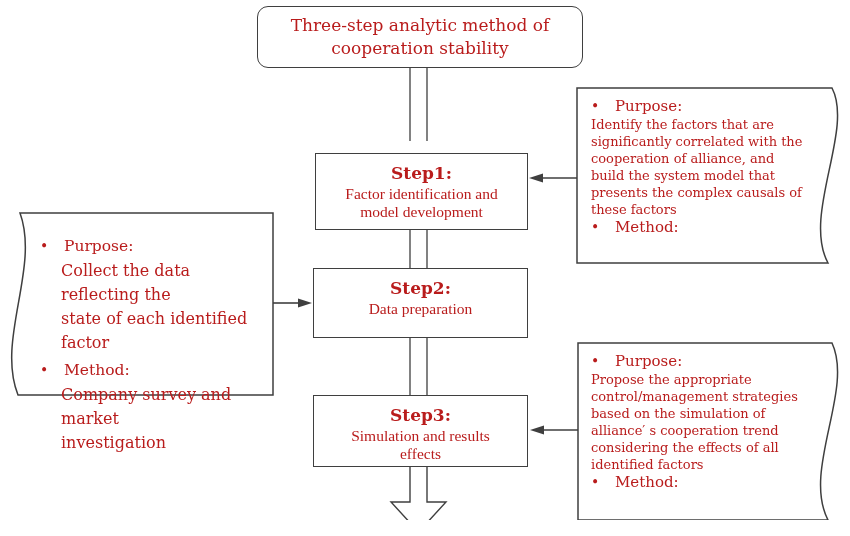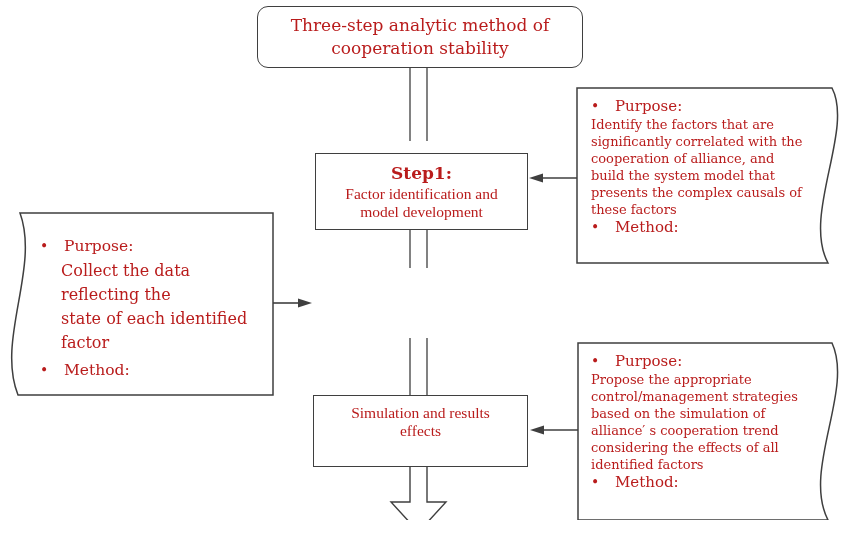--- a/index.html
+++ b/index.html
@@ -71,21 +71,26 @@
   <div class="box top-box">
     <div class="top-title">Three-step analytic method of
 cooperation stability</div>
   </div>
 
   <div class="box step-box step1">
     <div class="step-heading">Step1:</div>
     <div class="step-body">Factor identification and
 model development</div>
   </div>
+  <div class="box step-box step2">
+    <div class="step-heading">Step2:</div>
+    <div class="step-body">Data preparation</div>
+  </div>
   <div class="box step-box step3">
+    <div class="step-heading">Step3:</div>
     <div class="step-body">Simulation and results
 effects</div>
   </div>
 
   <div class="note note-right note1">
     <div class="note-row">
       <span class="bullet">•</span>
       <span class="note-label">Purpose:</span>
     </div>
     <div class="note-body">Identify the factors that are
@@ -104,20 +109,22 @@
     <div class="note-row">
       <span class="bullet">•</span>
       <span class="note-label">Purpose:</span>
     </div>
     <div class="note-body">Collect the data reflecting the
 state of each identified factor</div>
     <div class="note-row">
       <span class="bullet">•</span>
       <span class="note-label">Method:</span>
     </div>
+    <div class="note-body">Company survey and market
+investigation</div>
   </div>
 
   <div class="note note-right note3">
     <div class="note-row">
       <span class="bullet">•</span>
       <span class="note-label">Purpose:</span>
     </div>
     <div class="note-body">Propose the appropriate
 control/management strategies
 based on the simulation of

